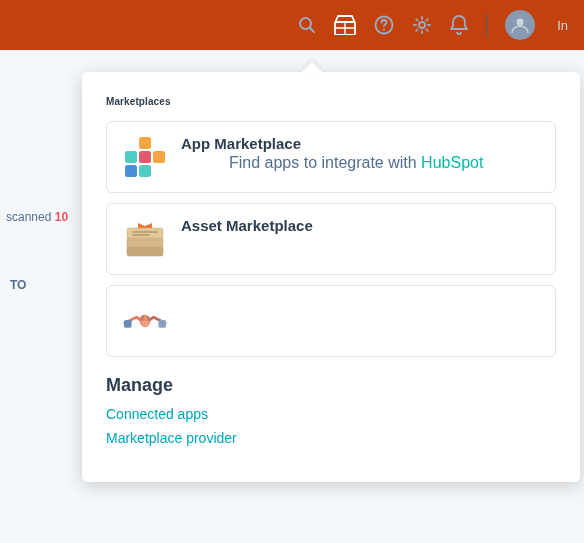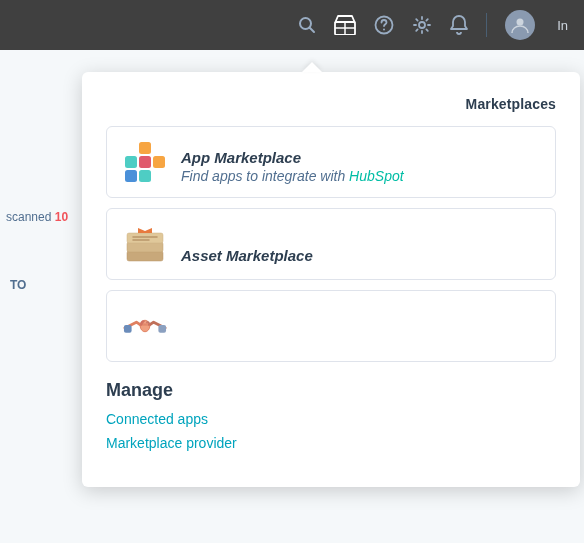--- a/index.html
+++ b/index.html
@@ -7,21 +7,21 @@
       width: 584px;
       height: 543px;
       background: #f5f8fa;
       font-family: -apple-system, BlinkMacSystemFont, 'Segoe UI', Helvetica, Arial, sans-serif;
       overflow: hidden;
       position: relative;
     }
 
     
     .topnav {
-      background: #404040;
+      background: #c2410c;
       height: 50px;
       width: 100%;
       display: flex;
       align-items: center;
       justify-content: flex-end;
       padding: 0 16px;
       gap: 18px;
     }
     .nav-icon {
       color: #99acc2;
@@ -114,40 +114,38 @@
       position: absolute;
       top: -10px;
       left: 220px;
       border-left: 10px solid transparent;
       border-right: 10px solid transparent;
       border-bottom: 10px solid #fff;
       filter: drop-shadow(0 -2px 2px rgba(0,0,0,0.08));
     }
 
     .section-title {
-      font-size: 14px;
+      font-size: 10px;
       font-weight: 700;
       color: #2d3e50;
       margin-bottom: 14px;
       letter-spacing: 0.01em;
-      text-align: right;
     }
 
     
     .marketplace-item {
       display: flex;
-      align-items: flex-end;
+      align-items: flex-start;
       border: 1.5px solid #dfe3eb;
       border-radius: 6px;
       padding: 13px 16px;
       margin-bottom: 10px;
       cursor: pointer;
       background: #fff;
       transition: border-color 0.15s;
-      font-style: italic;
     }
     .marketplace-item:first-of-type {
       border-color: #00bda5;
       border-width: 2px;
     }
 
     .item-icon {
       width: 44px;
       height: 44px;
       flex-shrink: 0;
@@ -157,22 +155,23 @@
       justify-content: center;
     }
 
     .item-text-title {
       font-size: 15px;
       font-weight: 600;
       color: #2d3e50;
       margin-bottom: 2px;
     }
     .item-text-desc {
-      font-size: 14px;
+      font-size: 16px;
       color: #516f90;
+      margin-left: 48px;
     }
     .item-text-desc .highlight {
       color: #00bda5;
     }
 
     
     .manage-section {
       margin-top: 18px;
     }
     .manage-title {

